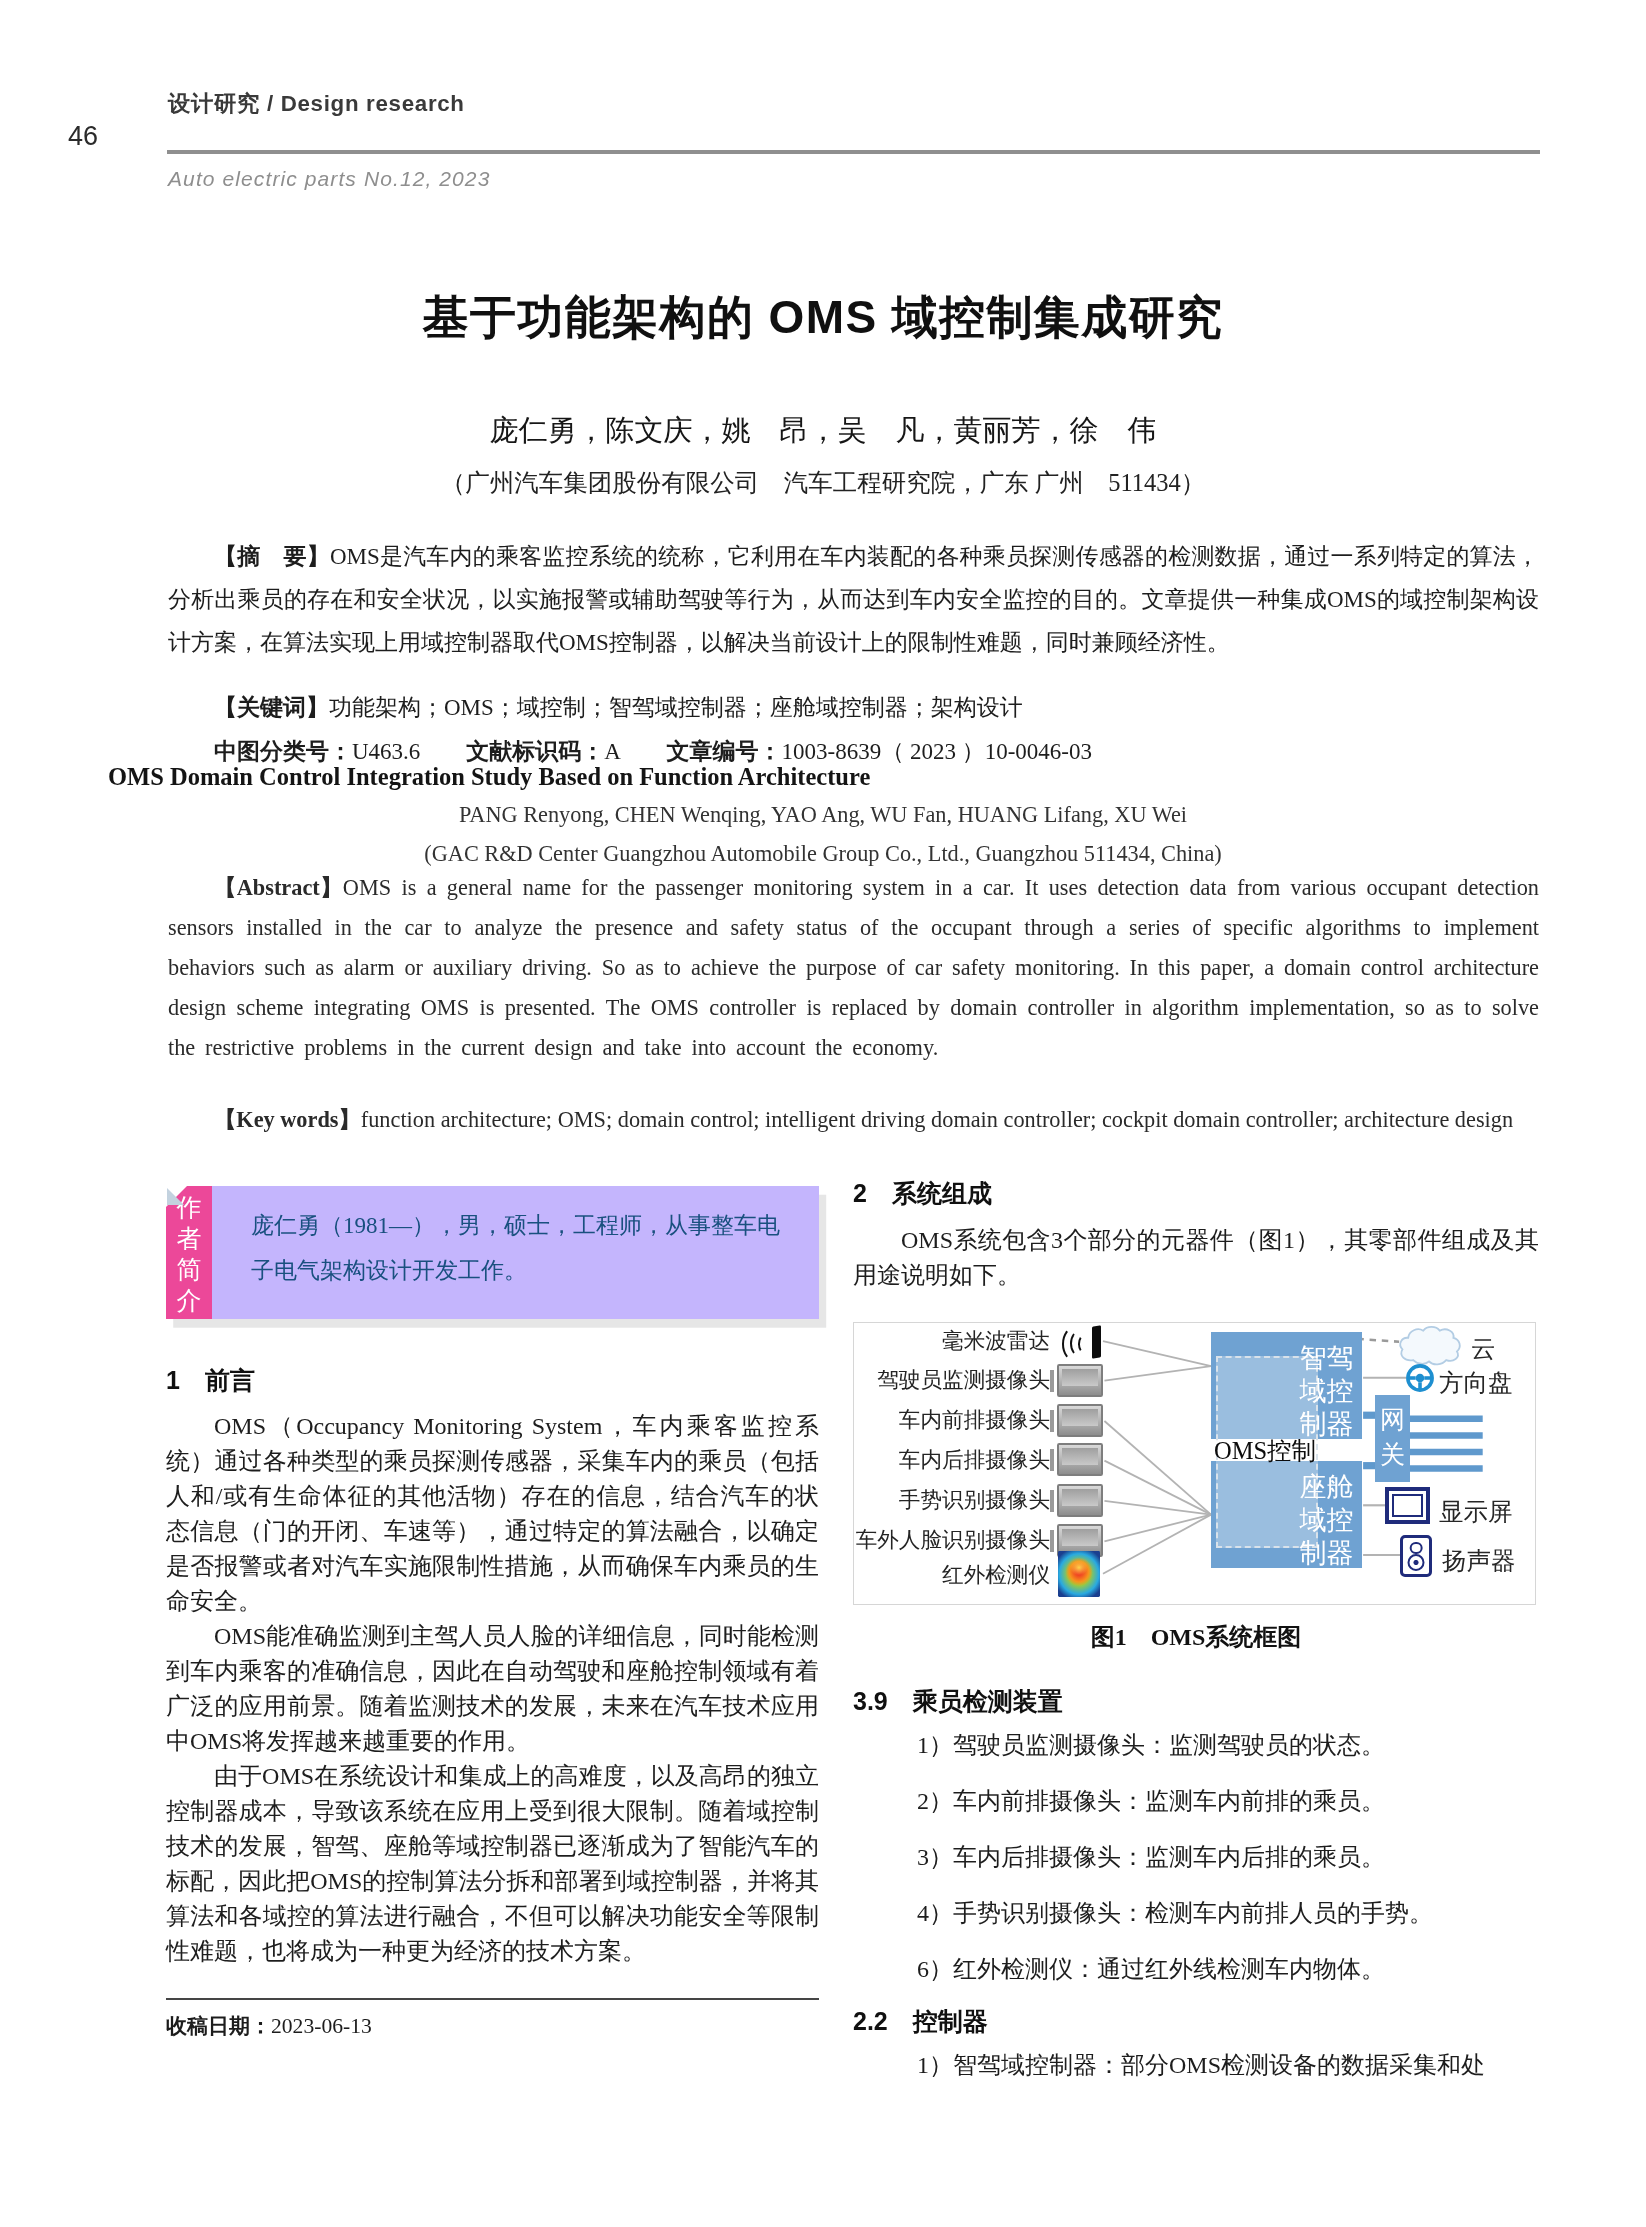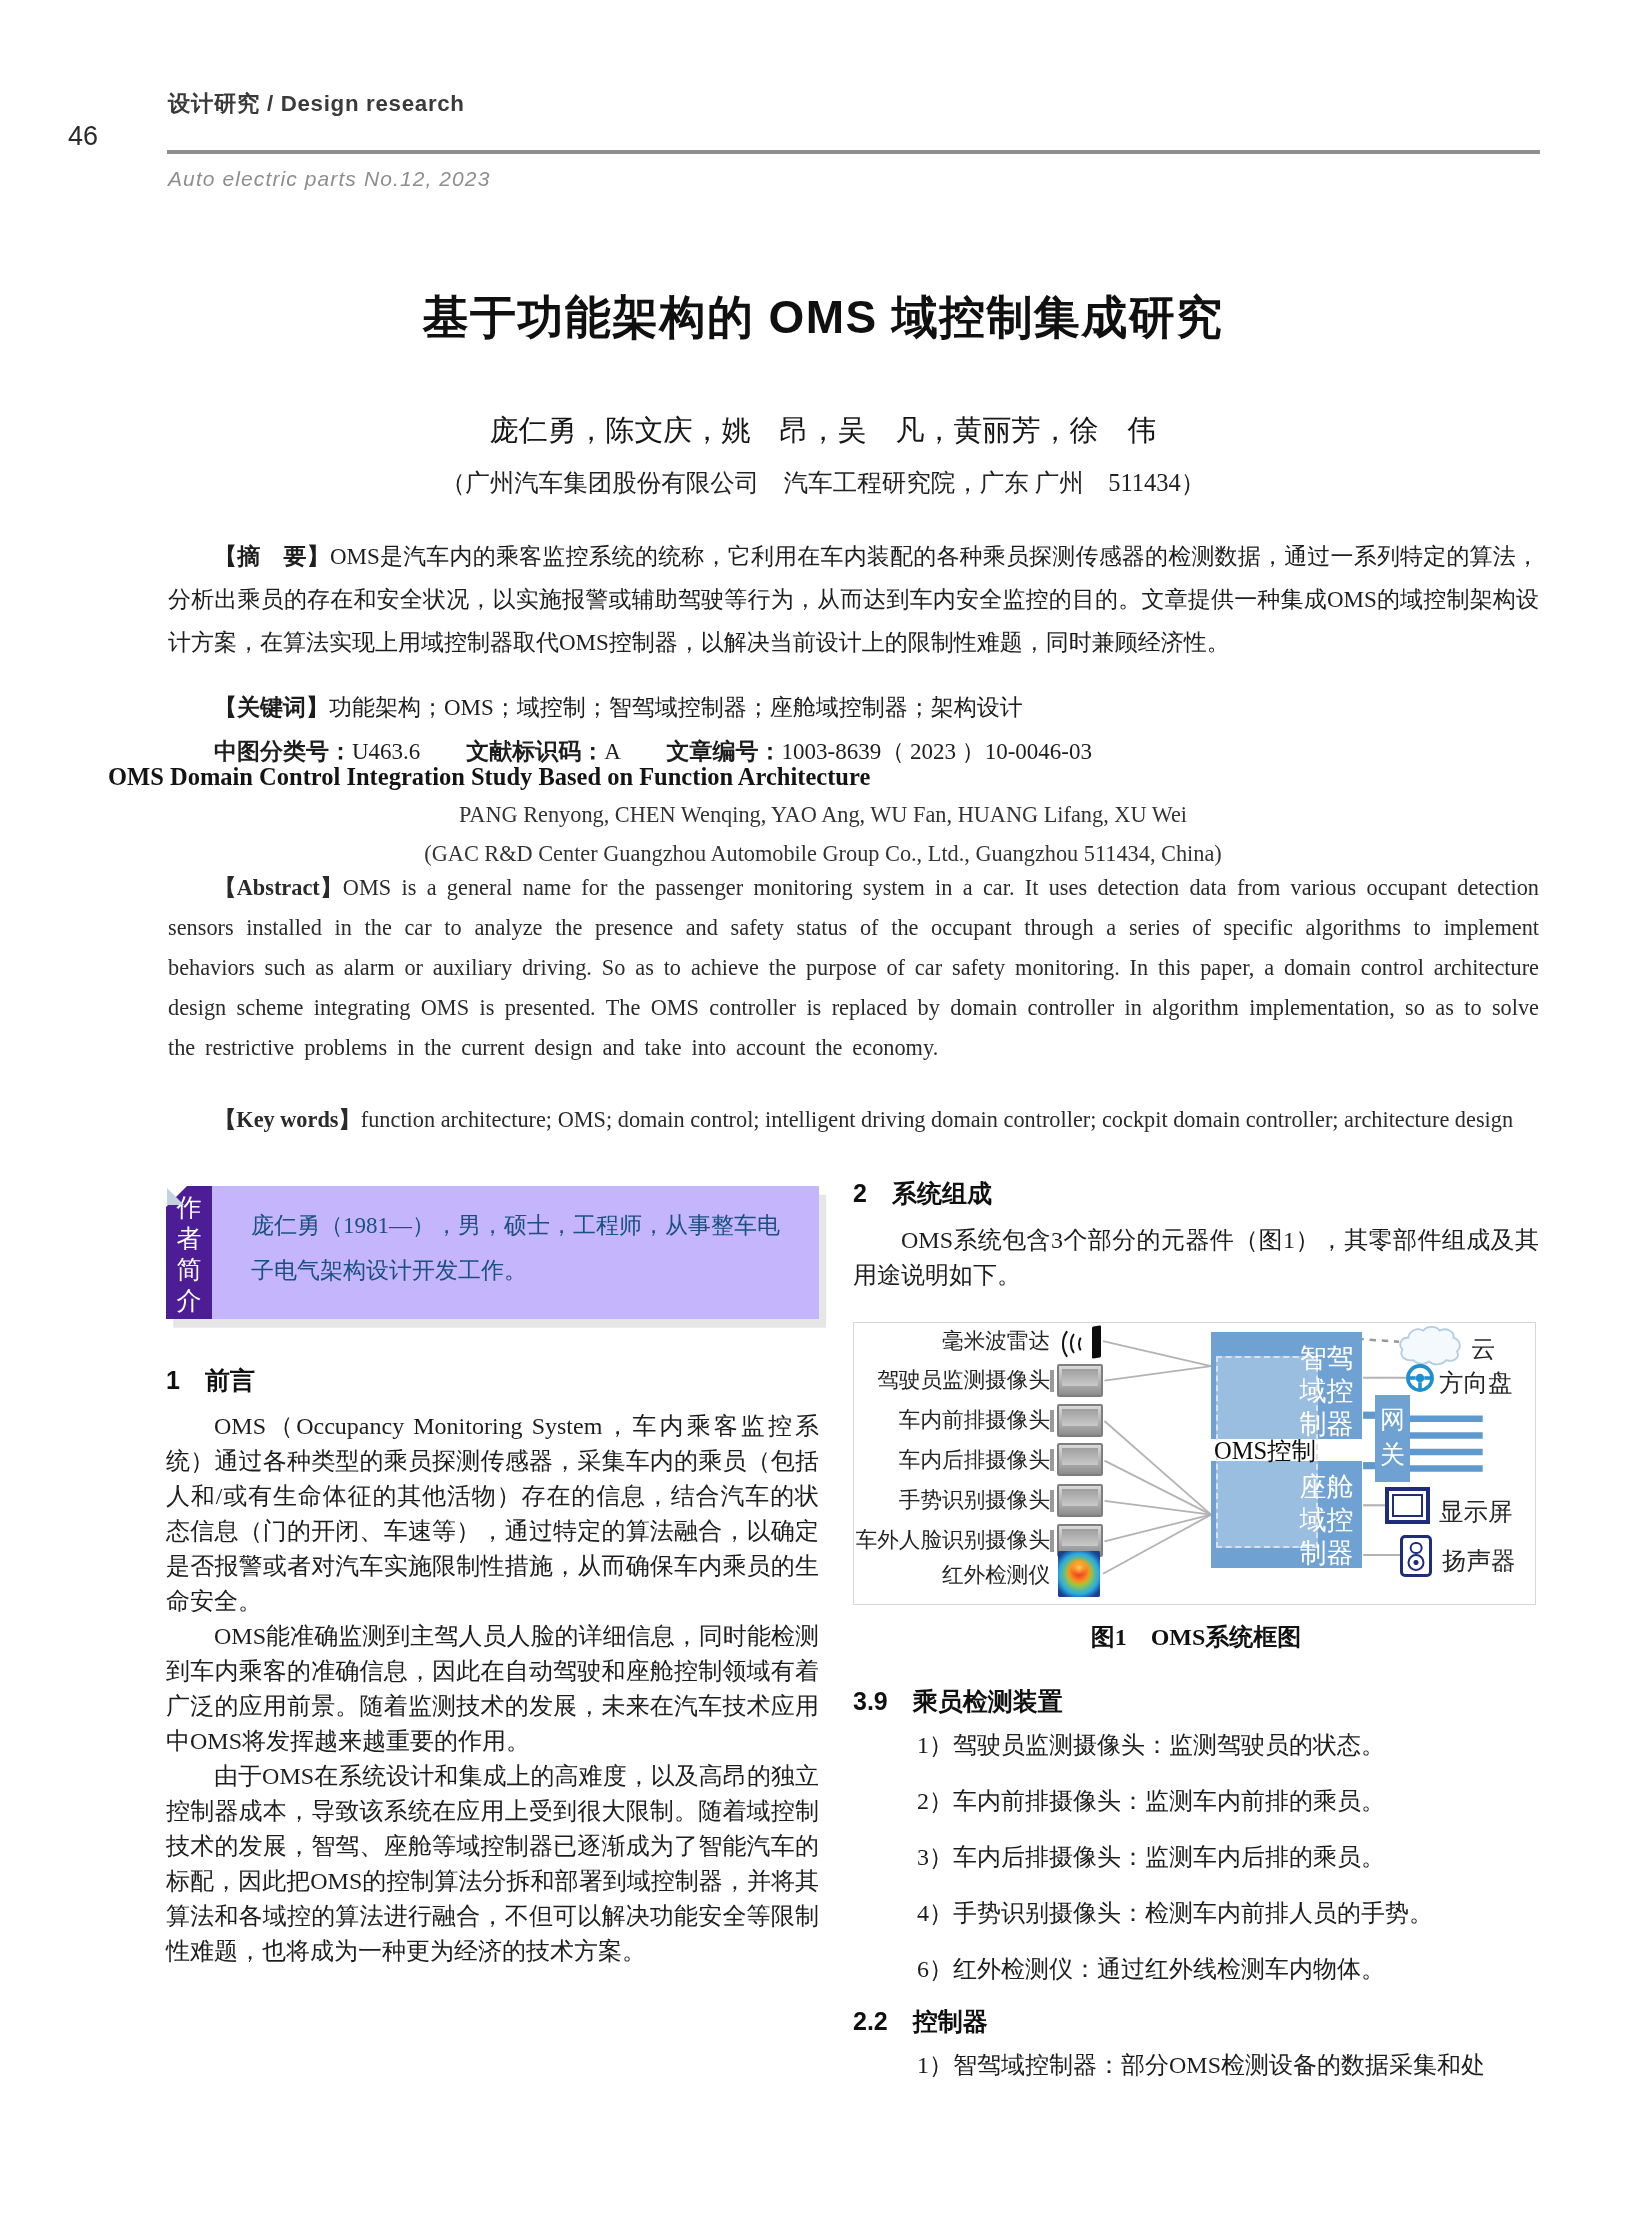--- a/index.html
+++ b/index.html
@@ -24,21 +24,21 @@
   .en-title{position:absolute;left:108px;top:763px;width:1430px;text-align:left;font:700 24.5px "Liberation Serif",serif;color:#141414;}
   .en-authors{position:absolute;left:108px;top:802px;width:1430px;text-align:center;font:400 22.3px "Liberation Serif",serif;color:#333;}
   .en-affil{position:absolute;left:108px;top:841px;width:1430px;text-align:center;font:400 22.3px "Liberation Serif",serif;color:#333;}
   .en-abstract{position:absolute;left:168px;top:868px;width:1371px;font:400 22.3px/40px "Liberation Serif",serif;text-align:justify;text-indent:46px;color:#2a2a2a;word-spacing:4.3px;margin:0;}
   .en-keywords{position:absolute;left:168px;top:1100px;width:1371px;font:400 22.3px/40px "Liberation Serif",serif;text-align:justify;text-indent:46px;color:#2a2a2a;margin:0;}
   
   .col-left{position:absolute;left:166px;top:1186px;width:653px;}
   .col-right{position:absolute;left:853px;top:1177px;width:686px;}
   
   .bio{position:relative;display:flex;height:133px;box-shadow:7.2px 8.7px 0 #e6e6e6;}
-  .bio-tab{position:relative;width:46px;background:#4c1d95;color:#fff;font:400 25px/31px "Liberation Serif",serif;
+  .bio-tab{position:relative;width:46px;background:#ec4899;color:#fff;font:400 25px/31px "Liberation Serif",serif;
            text-align:center;word-break:break-all;padding-top:5.8px;box-sizing:border-box;}
   .bio-fold{position:absolute;left:0;top:0;width:0;height:0;border-top:21.6px solid #ffffff;border-right:21.6px solid transparent;}
   .bio-fold::after{content:"";position:absolute;left:1.4px;top:-19.5px;width:0;height:0;border-bottom:17.3px solid #c3d2df;border-right:17.3px solid transparent;}
   .bio-body{flex:1;background:#c4b5fd;font:400 23px/45px "Liberation Serif",serif;color:#19507f;padding:17.3px 19px 0 39px;}
   
   .s-heading{font:700 25px "Liberation Sans",sans-serif;color:#101010;margin:0;}
   .s1-heading{margin-top:45px;}
   .body-p{margin:0;font:400 24px/35px "Liberation Serif",serif;text-align:justify;text-indent:48px;color:#1d1d1d;}
   .p-first{margin-top:11.5px;}
   
@@ -129,20 +129,23 @@
       <div class="bio-tab">作者简介</div>
       <span class="bio-fold"></span>
       <div class="bio-body">庞仁勇（1981—），男，硕士，工程师，从事整车电子电气架构设计开发工作。</div>
     </div>
     <h2 class="s-heading s1-heading">1　前言</h2>
     <p class="body-p p-first">OMS（Occupancy Monitoring System，车内乘客监控系统）通过各种类型的乘员探测传感器，采集车内的乘员（包括人和/或有生命体征的其他活物）存在的信息，结合汽车的状态信息（门的开闭、车速等），通过特定的算法融合，以确定是否报警或者对汽车实施限制性措施，从而确保车内乘员的生命安全。</p>
     <p class="body-p">OMS能准确监测到主驾人员人脸的详细信息，同时能检测到车内乘客的准确信息，因此在自动驾驶和座舱控制领域有着广泛的应用前景。随着监测技术的发展，未来在汽车技术应用中OMS将发挥越来越重要的作用。</p>
     <p class="body-p">由于OMS在系统设计和集成上的高难度，以及高昂的独立控制器成本，导致该系统在应用上受到很大限制。随着域控制技术的发展，智驾、座舱等域控制器已逐渐成为了智能汽车的标配，因此把OMS的控制算法分拆和部署到域控制器，并将其算法和各域控的算法进行融合，不但可以解决功能安全等限制性难题，也将成为一种更为经济的技术方案。</p>
   </div>
 
+  <div class="footnote">
+    <span class="lbl">收稿日期：</span><span>2023-06-13</span>
+  </div>
 
   <div class="col-right">
     <h2 class="s-heading">2　系统组成</h2>
     <p class="s2-intro">OMS系统包含3个部分的元器件（图1），其零部件组成及其用途说明如下。</p>
 
     <div class="fig">
       <svg class="conn" width="681" height="281" viewBox="0 0 944 390">
         <line x1="345" y1="25" x2="495" y2="60" stroke="#b3b3b3" stroke-width="2.5"></line>
         <line x1="347" y1="80" x2="495" y2="60" stroke="#b3b3b3" stroke-width="2.5"></line>
         <line x1="347" y1="136" x2="495" y2="266" stroke="#b3b3b3" stroke-width="2.5"></line>

